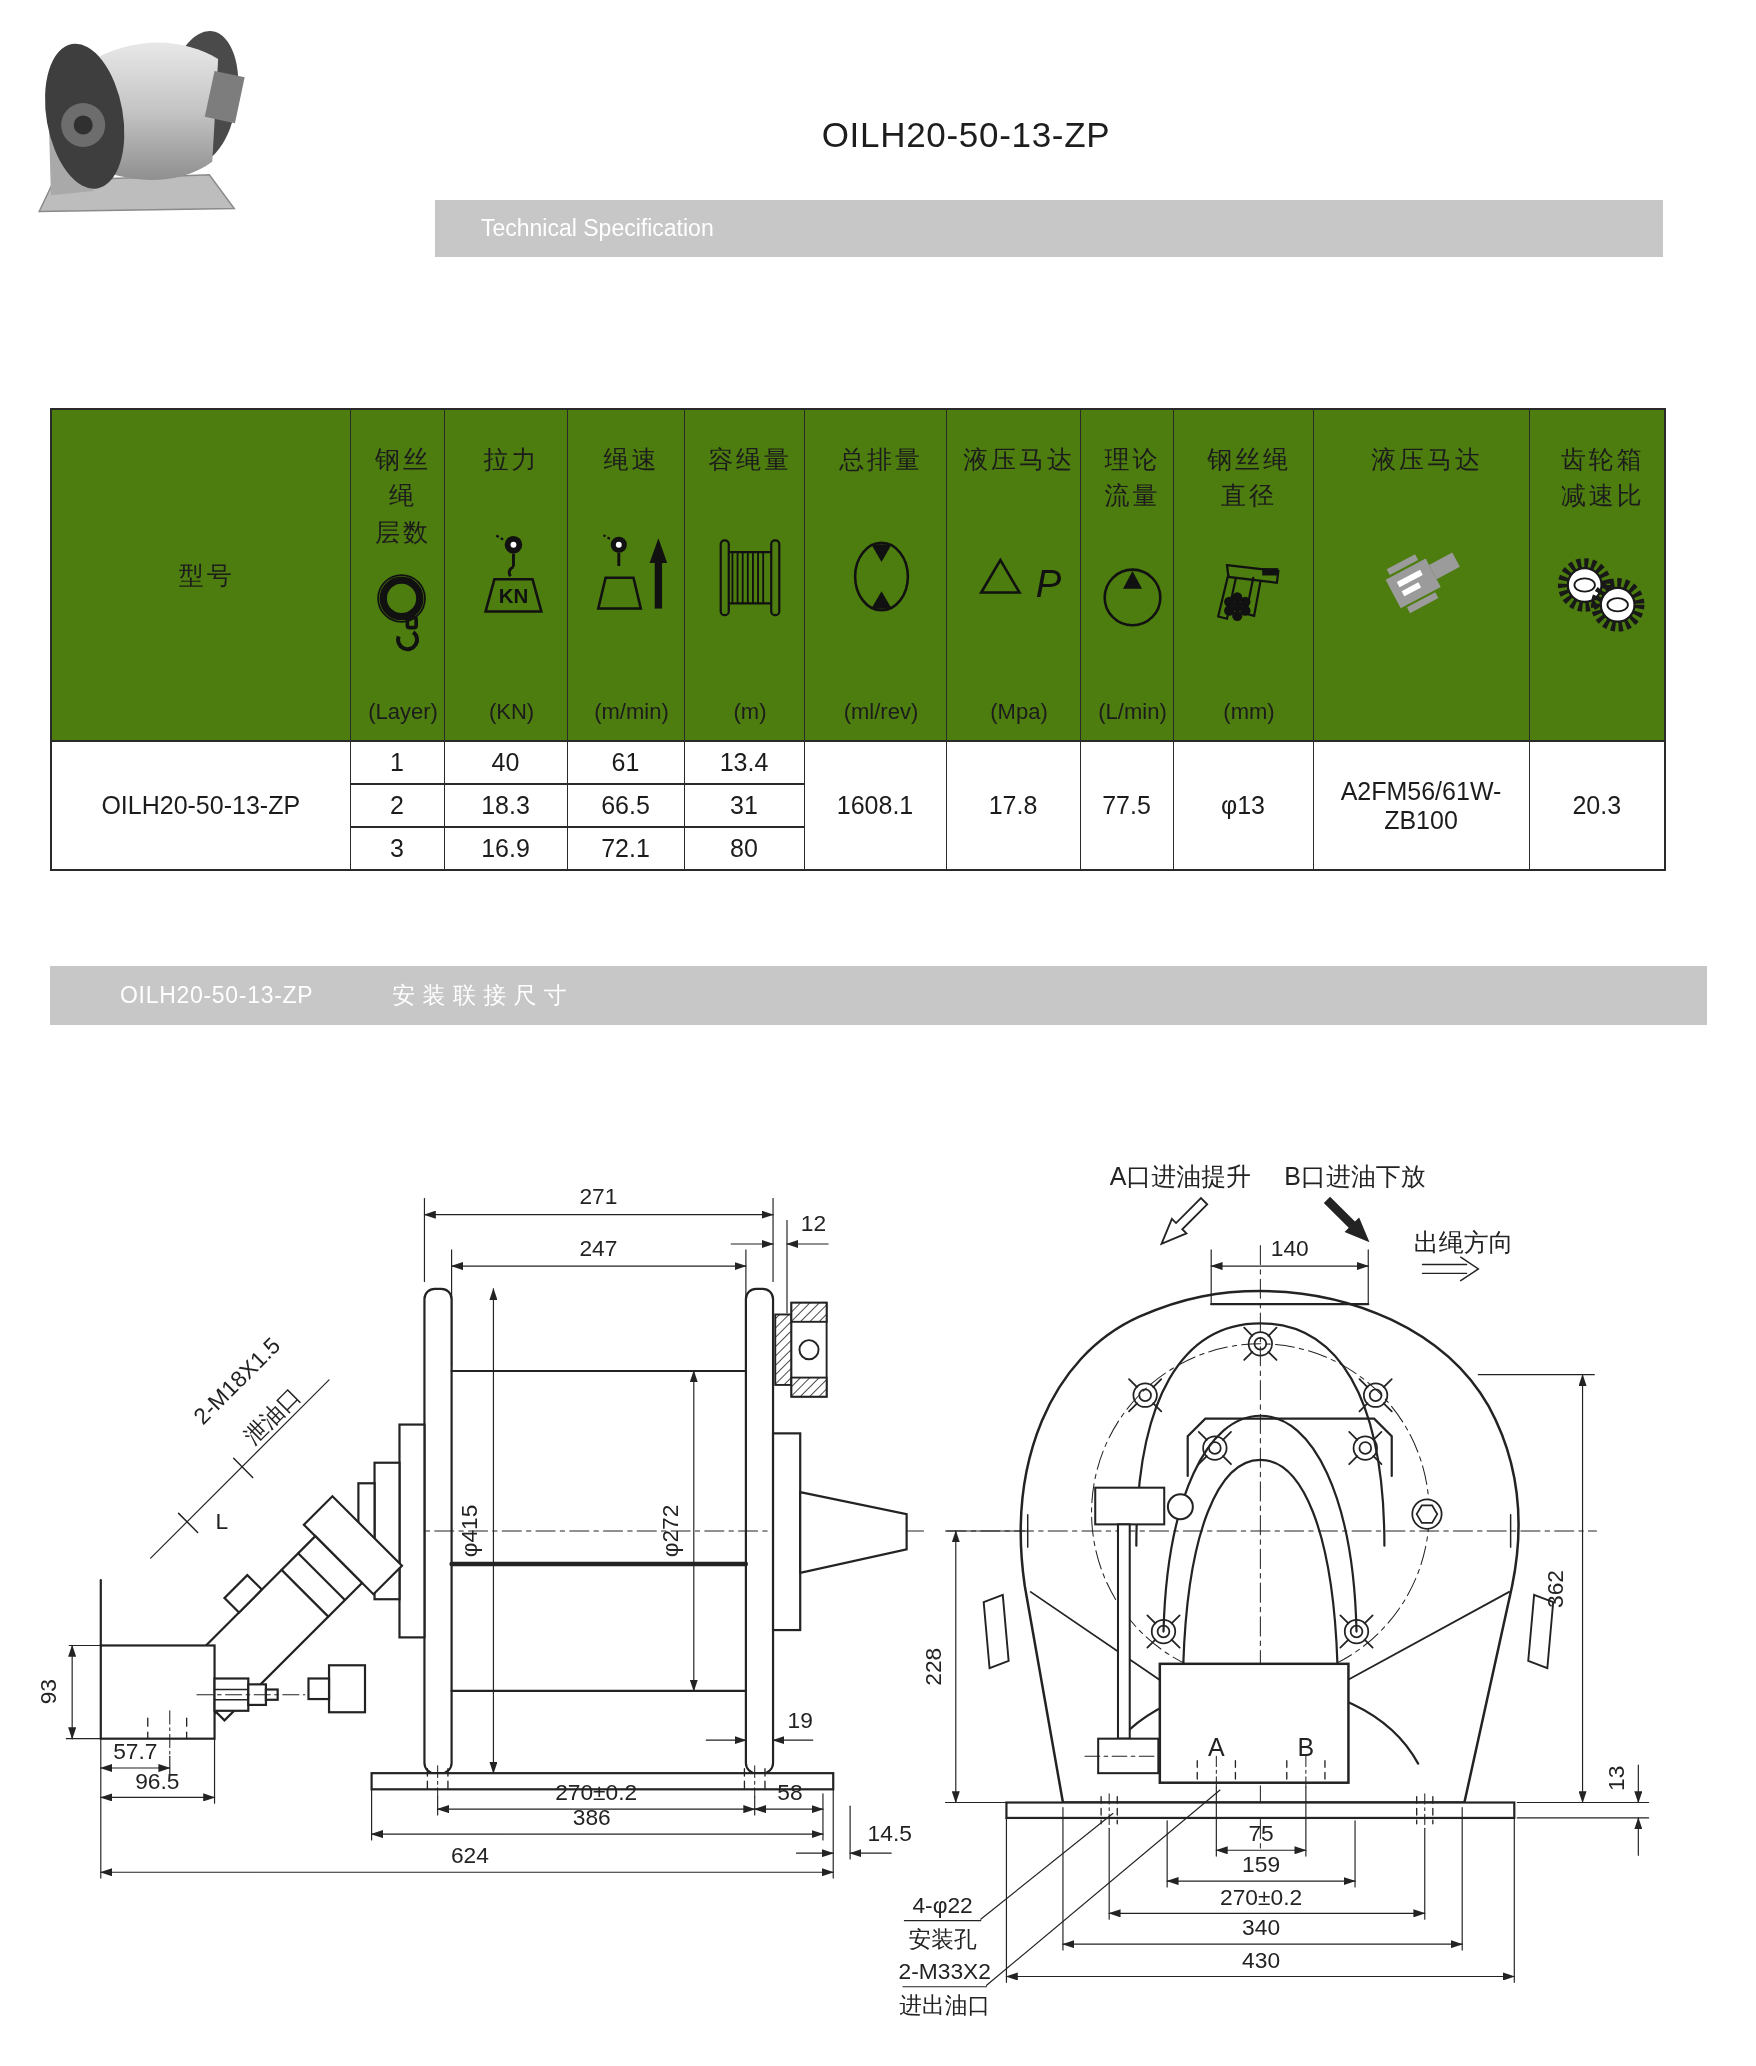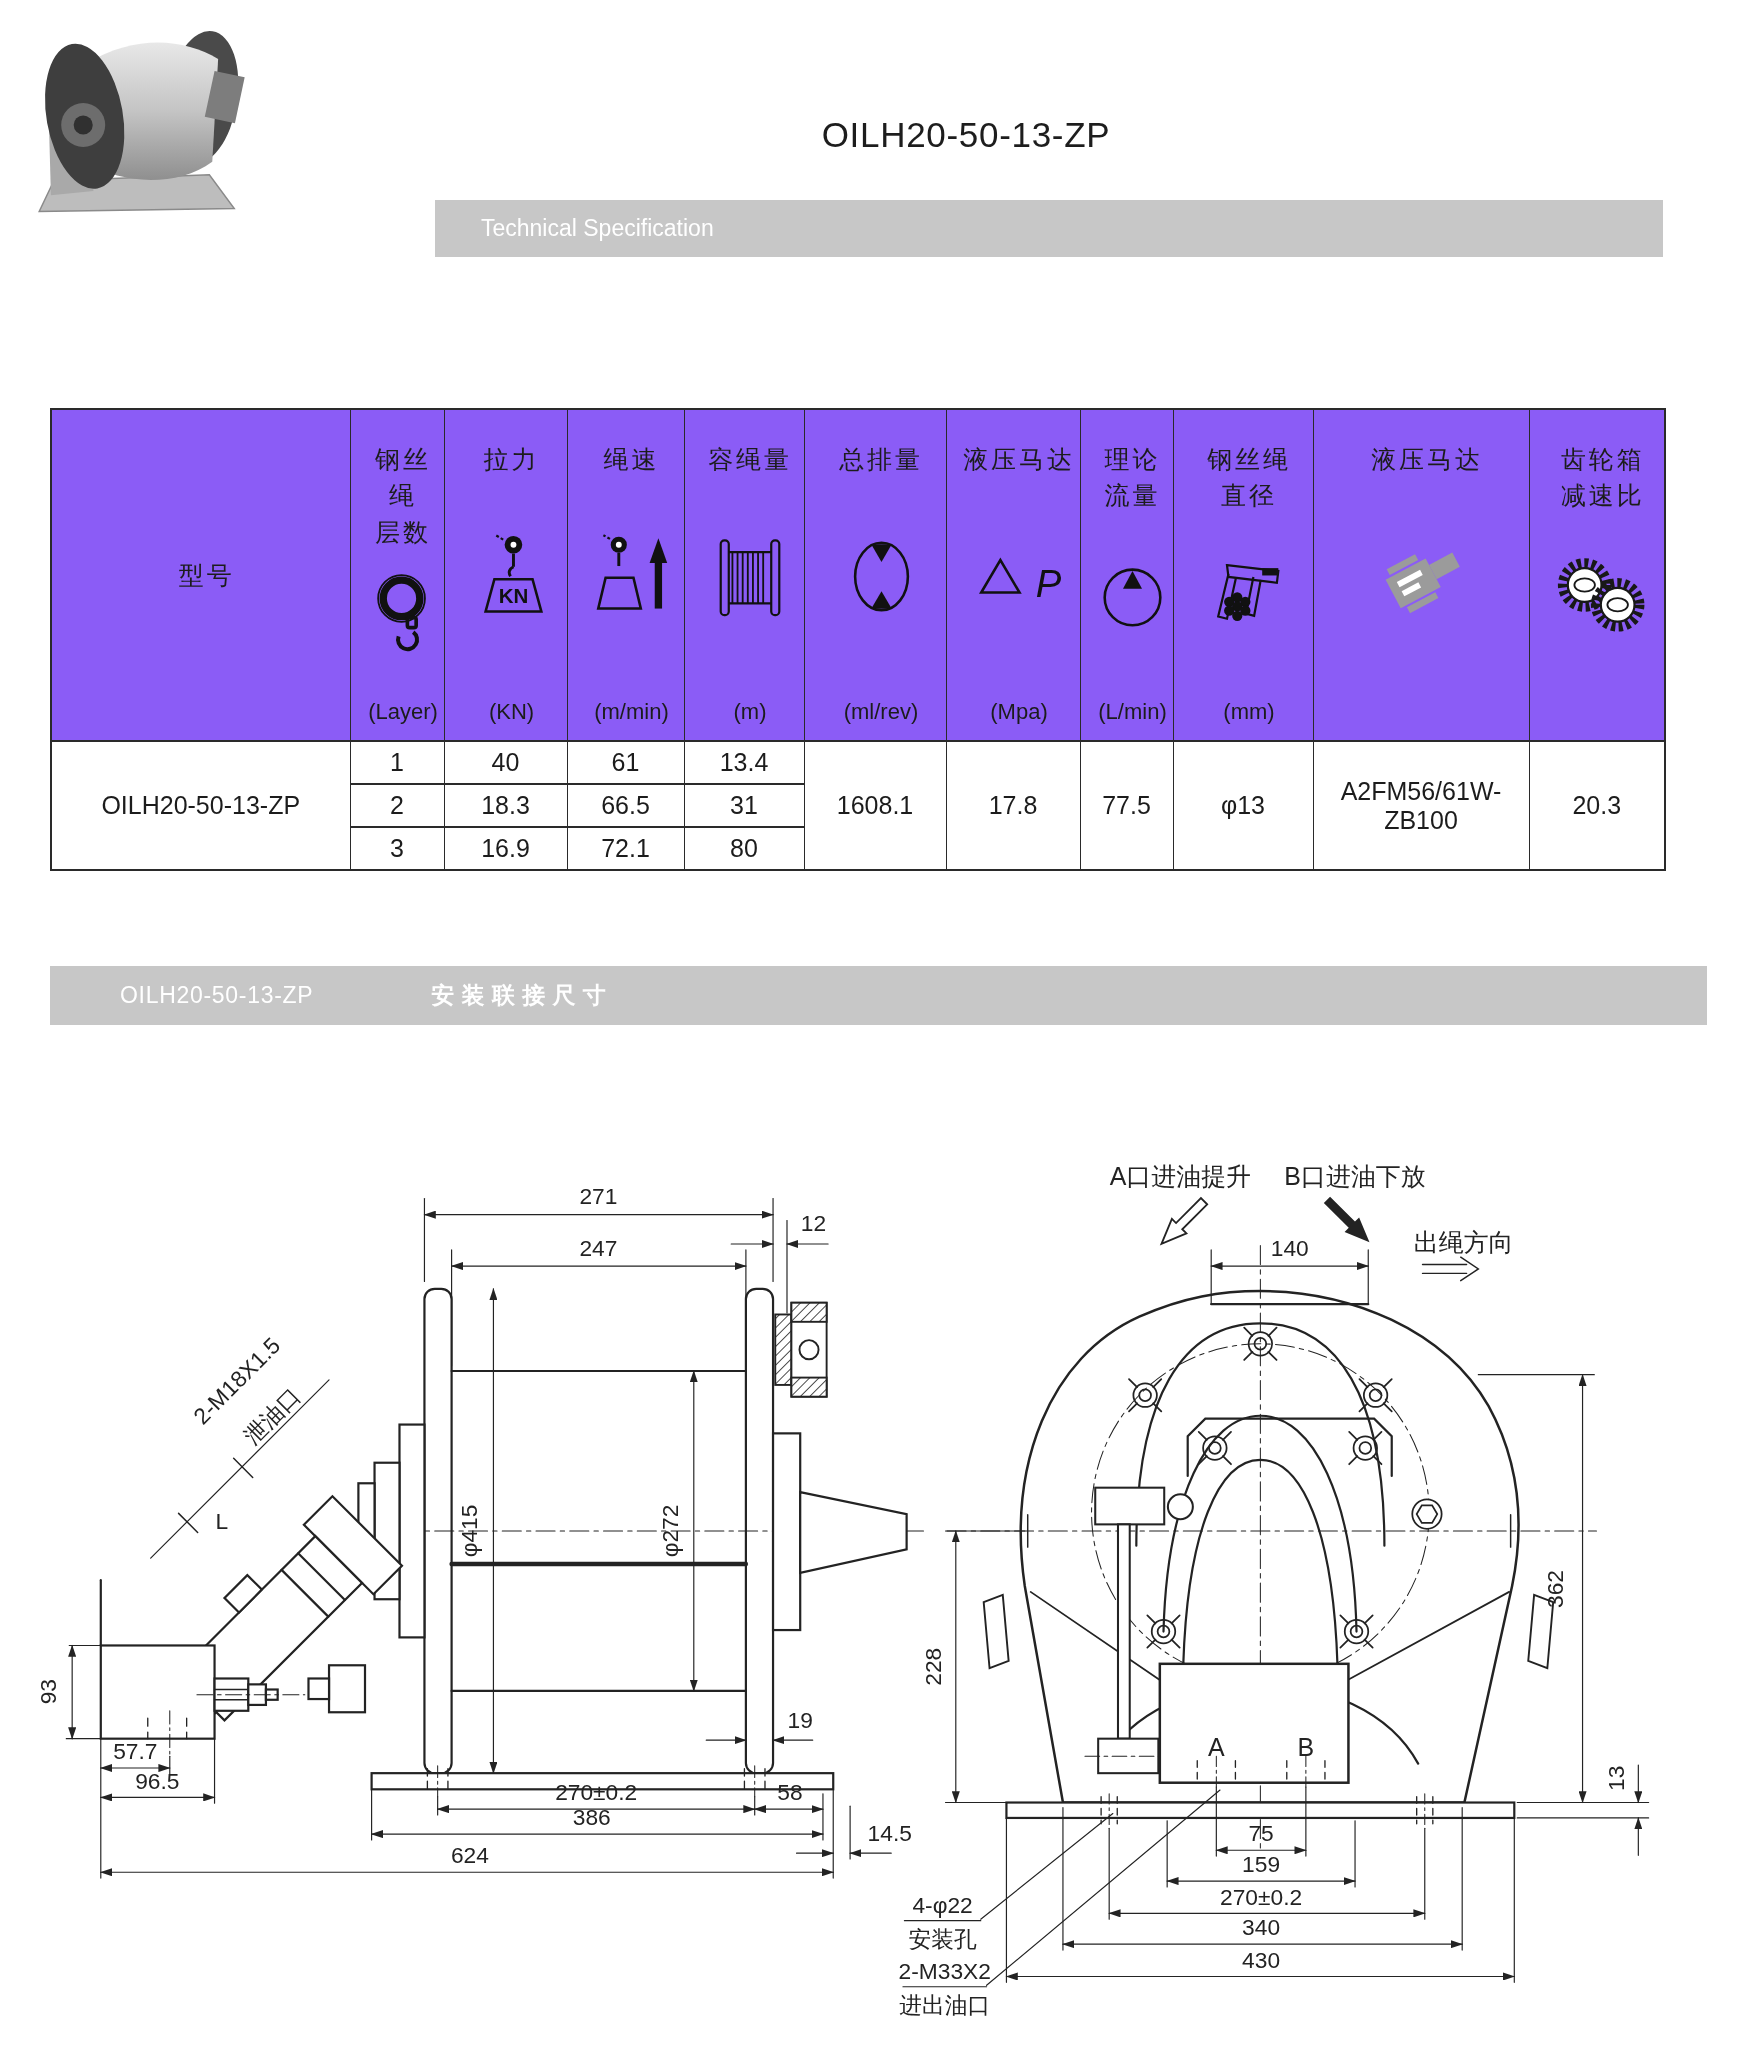--- a/index.html
+++ b/index.html
@@ -5,27 +5,27 @@
   html,body{margin:0;padding:0;background:#fff;}
   .page{position:relative;width:1756px;height:2042px;background:#fff;overflow:hidden;
         font-family:"Liberation Sans",sans-serif;color:#222;}
   .abs{position:absolute;}
   .title{left:742px;top:115px;width:448px;text-align:center;font-size:35px;font-weight:500;
          letter-spacing:0.7px;color:#1d1d1d;}
   .bar{background:#c7c7c7;color:#fff;font-size:23px;display:flex;align-items:center;}
   .bar1{left:435px;top:200px;width:1228px;height:57px;padding-left:46px;box-sizing:border-box;}
   .bar2{left:50px;top:966px;width:1657px;height:59px;box-sizing:border-box;}
   .bar2 .m{margin-left:70px;letter-spacing:0.7px;}
-  .bar2 .t{margin-left:118px;letter-spacing:7.3px;font-weight:bold;}
+  .bar2 .t{margin-left:79px;letter-spacing:7.3px;}
   
   table.spec{position:absolute;left:50px;top:408px;width:1613px;border-collapse:collapse;
              table-layout:fixed;border:2.9px solid #2a2a2a;}
   table.spec th,table.spec td{border:1.5px solid #2a2a2a;padding:0;text-align:center;vertical-align:middle;
              font-weight:normal;font-size:25px;color:#1c1c1c;}
-  table.spec tr.head th{background:#8b5cf6;height:330px;border-bottom:2.9px solid #2a2a2a;padding-left:12px;}
+  table.spec tr.head th{background:#4d7c0f;height:330px;border-bottom:2.9px solid #2a2a2a;padding-left:12px;}
   table.spec tr.data{height:43px;}
   table.spec tr.data td{border-top:2.2px solid #2a2a2a;background:#fff;}
   .hcell{height:100%;display:flex;flex-direction:column;align-items:center;justify-content:space-between;
          padding:31px 0 14.7px 0;box-sizing:border-box;}
   .hlab{font-size:25px;line-height:1.45;letter-spacing:2.9px;}
   .hunit{font-size:22px;letter-spacing:0;margin-top:20px;}
   .micro{font-size:21px;}
   svg text{font-family:"Liberation Sans",sans-serif;}
   .dt{font-size:31px;fill:#232323;text-anchor:middle;}
   .nt{font-size:34px;fill:#232323;text-anchor:middle;}

